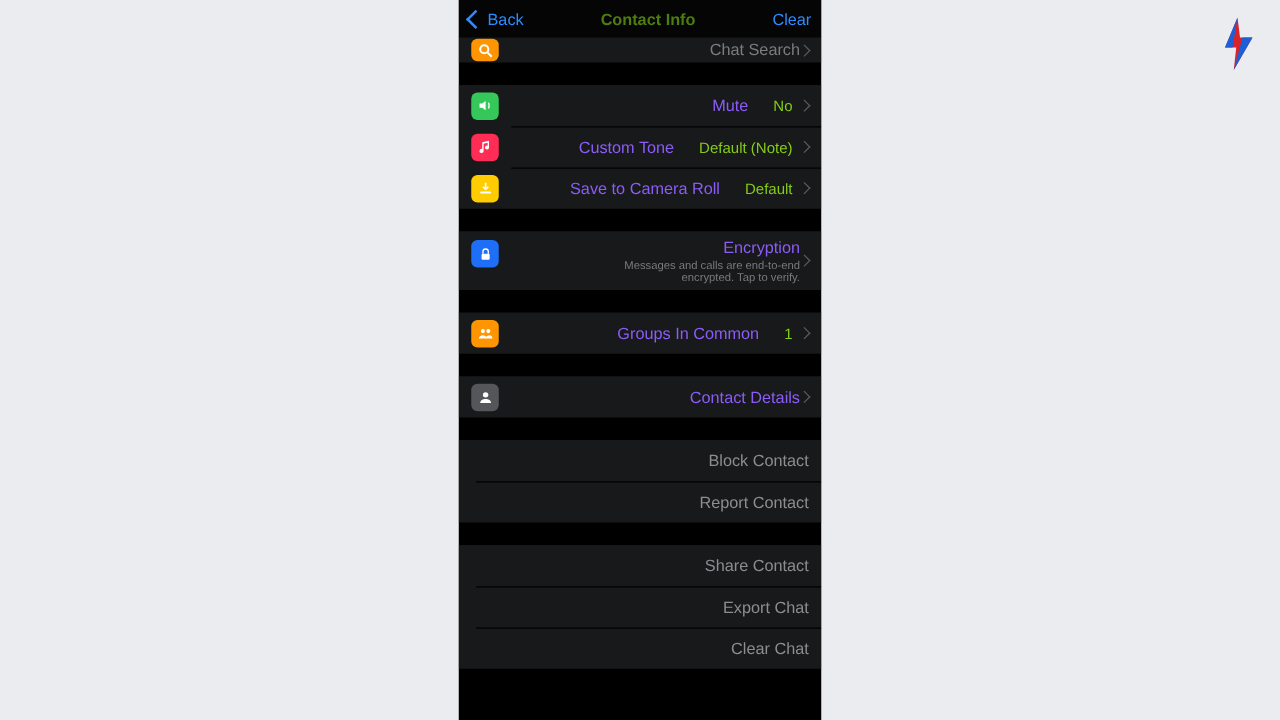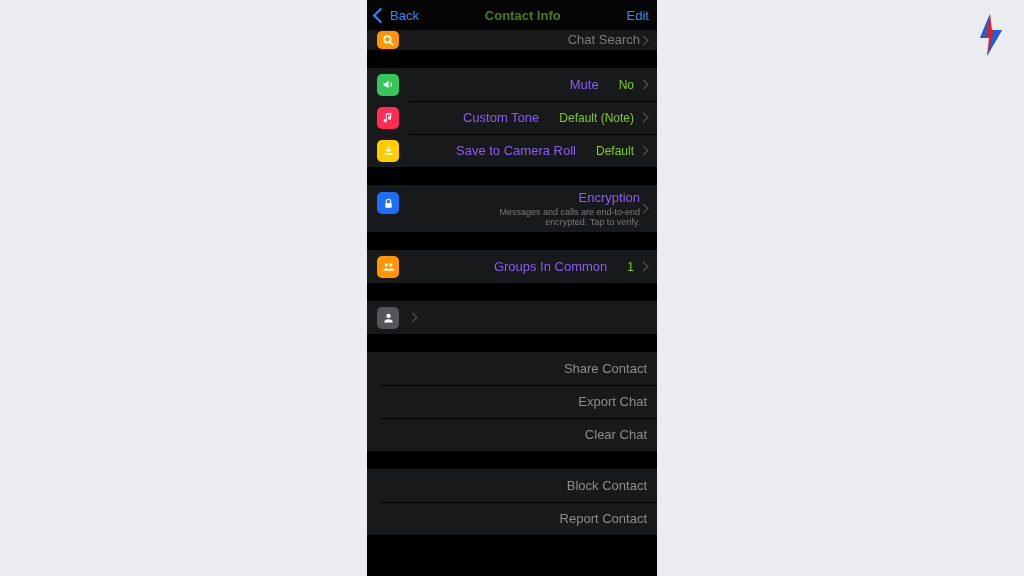--- a/index.html
+++ b/index.html
@@ -150,21 +150,21 @@
 </svg>
 
 <div class="phone">
 
   <div class="nav">
     <div class="back">
       <span class="chev-left"></span>
       <span>Back</span>
     </div>
     <div class="title">Contact Info</div>
-    <div class="edit">Edit</div>
+    <div class="edit">Clear</div>
   </div>
 
   <div class="group first" style="margin-top:0;">
     <div class="row" style="min-height:20px;">
       <div class="icon bg-orange" style="height:18px;">
         <svg viewBox="0 0 24 24" fill="none" stroke="#fff" stroke-width="3">
             <circle cx="10" cy="10" r="6"></circle>
             <line x1="15" y1="15" x2="21" y2="21"></line>
           </svg>
       </div>
@@ -243,41 +243,42 @@
   </div>
 
   <div class="group">
     <div class="row">
       <div class="icon bg-gray">
         <svg viewBox="0 0 24 24" fill="#fff">
             <circle cx="12" cy="9" r="4"></circle>
             <path d="M4 21c0-4 4-6 8-6s8 2 8 6"></path>
           </svg>
       </div>
-      <span class="chev"></span>
+      <div class="label">Contact Details</div>
+      <span class="chev"></span>
+    </div>
+  </div>
+
+  <div class="group">
+    <div class="row noicon link-red">
+      <div class="label">Block Contact</div>
+    </div>
+    <div class="row noicon link-red">
+      <div class="divider" style="left:14px;"></div>
+      <div class="label">Report Contact</div>
     </div>
   </div>
 
   <div class="group">
     <div class="row noicon link-blue">
       <div class="label">Share Contact</div>
     </div>
     <div class="row noicon">
       <div class="divider" style="left:14px;"></div>
       <div class="label">Export Chat</div>
     </div>
     <div class="row noicon">
       <div class="divider" style="left:14px;"></div>
       <div class="label">Clear Chat</div>
     </div>
   </div>
 
-  <div class="group">
-    <div class="row noicon link-red">
-      <div class="label">Block Contact</div>
-    </div>
-    <div class="row noicon link-red">
-      <div class="divider" style="left:14px;"></div>
-      <div class="label">Report Contact</div>
-    </div>
-  </div>
-
 </div>
 
 </body></html>

